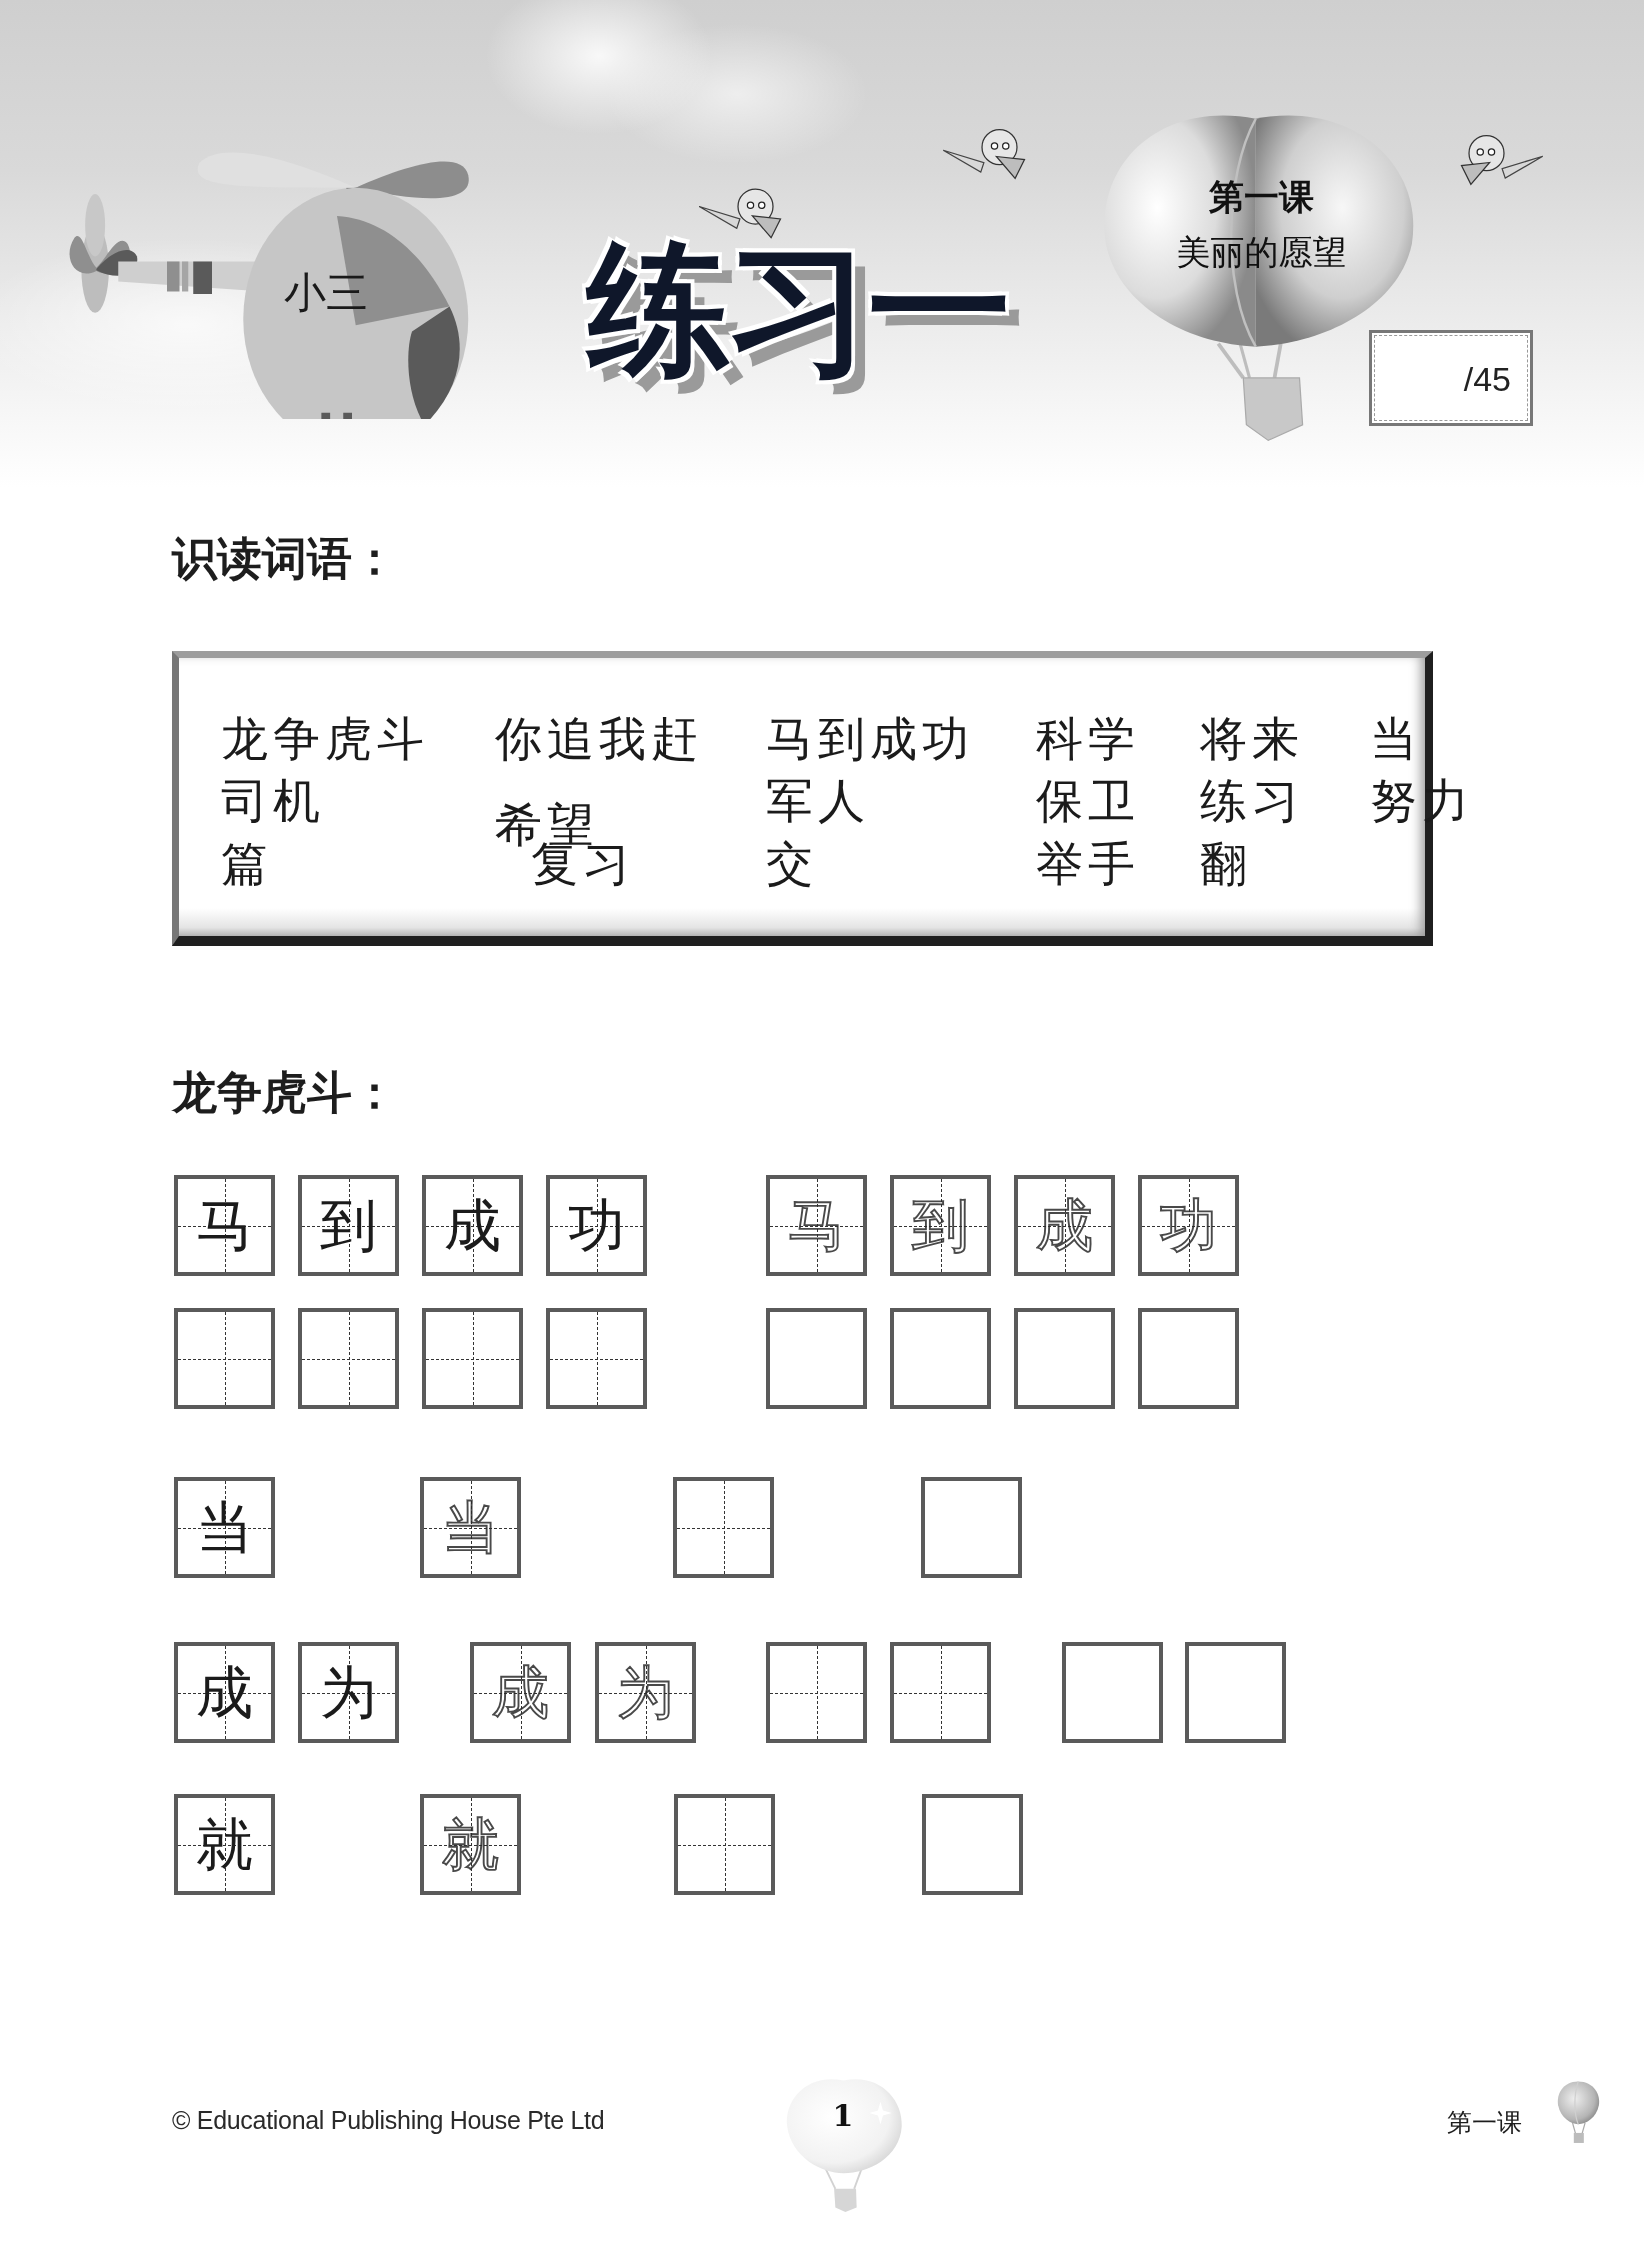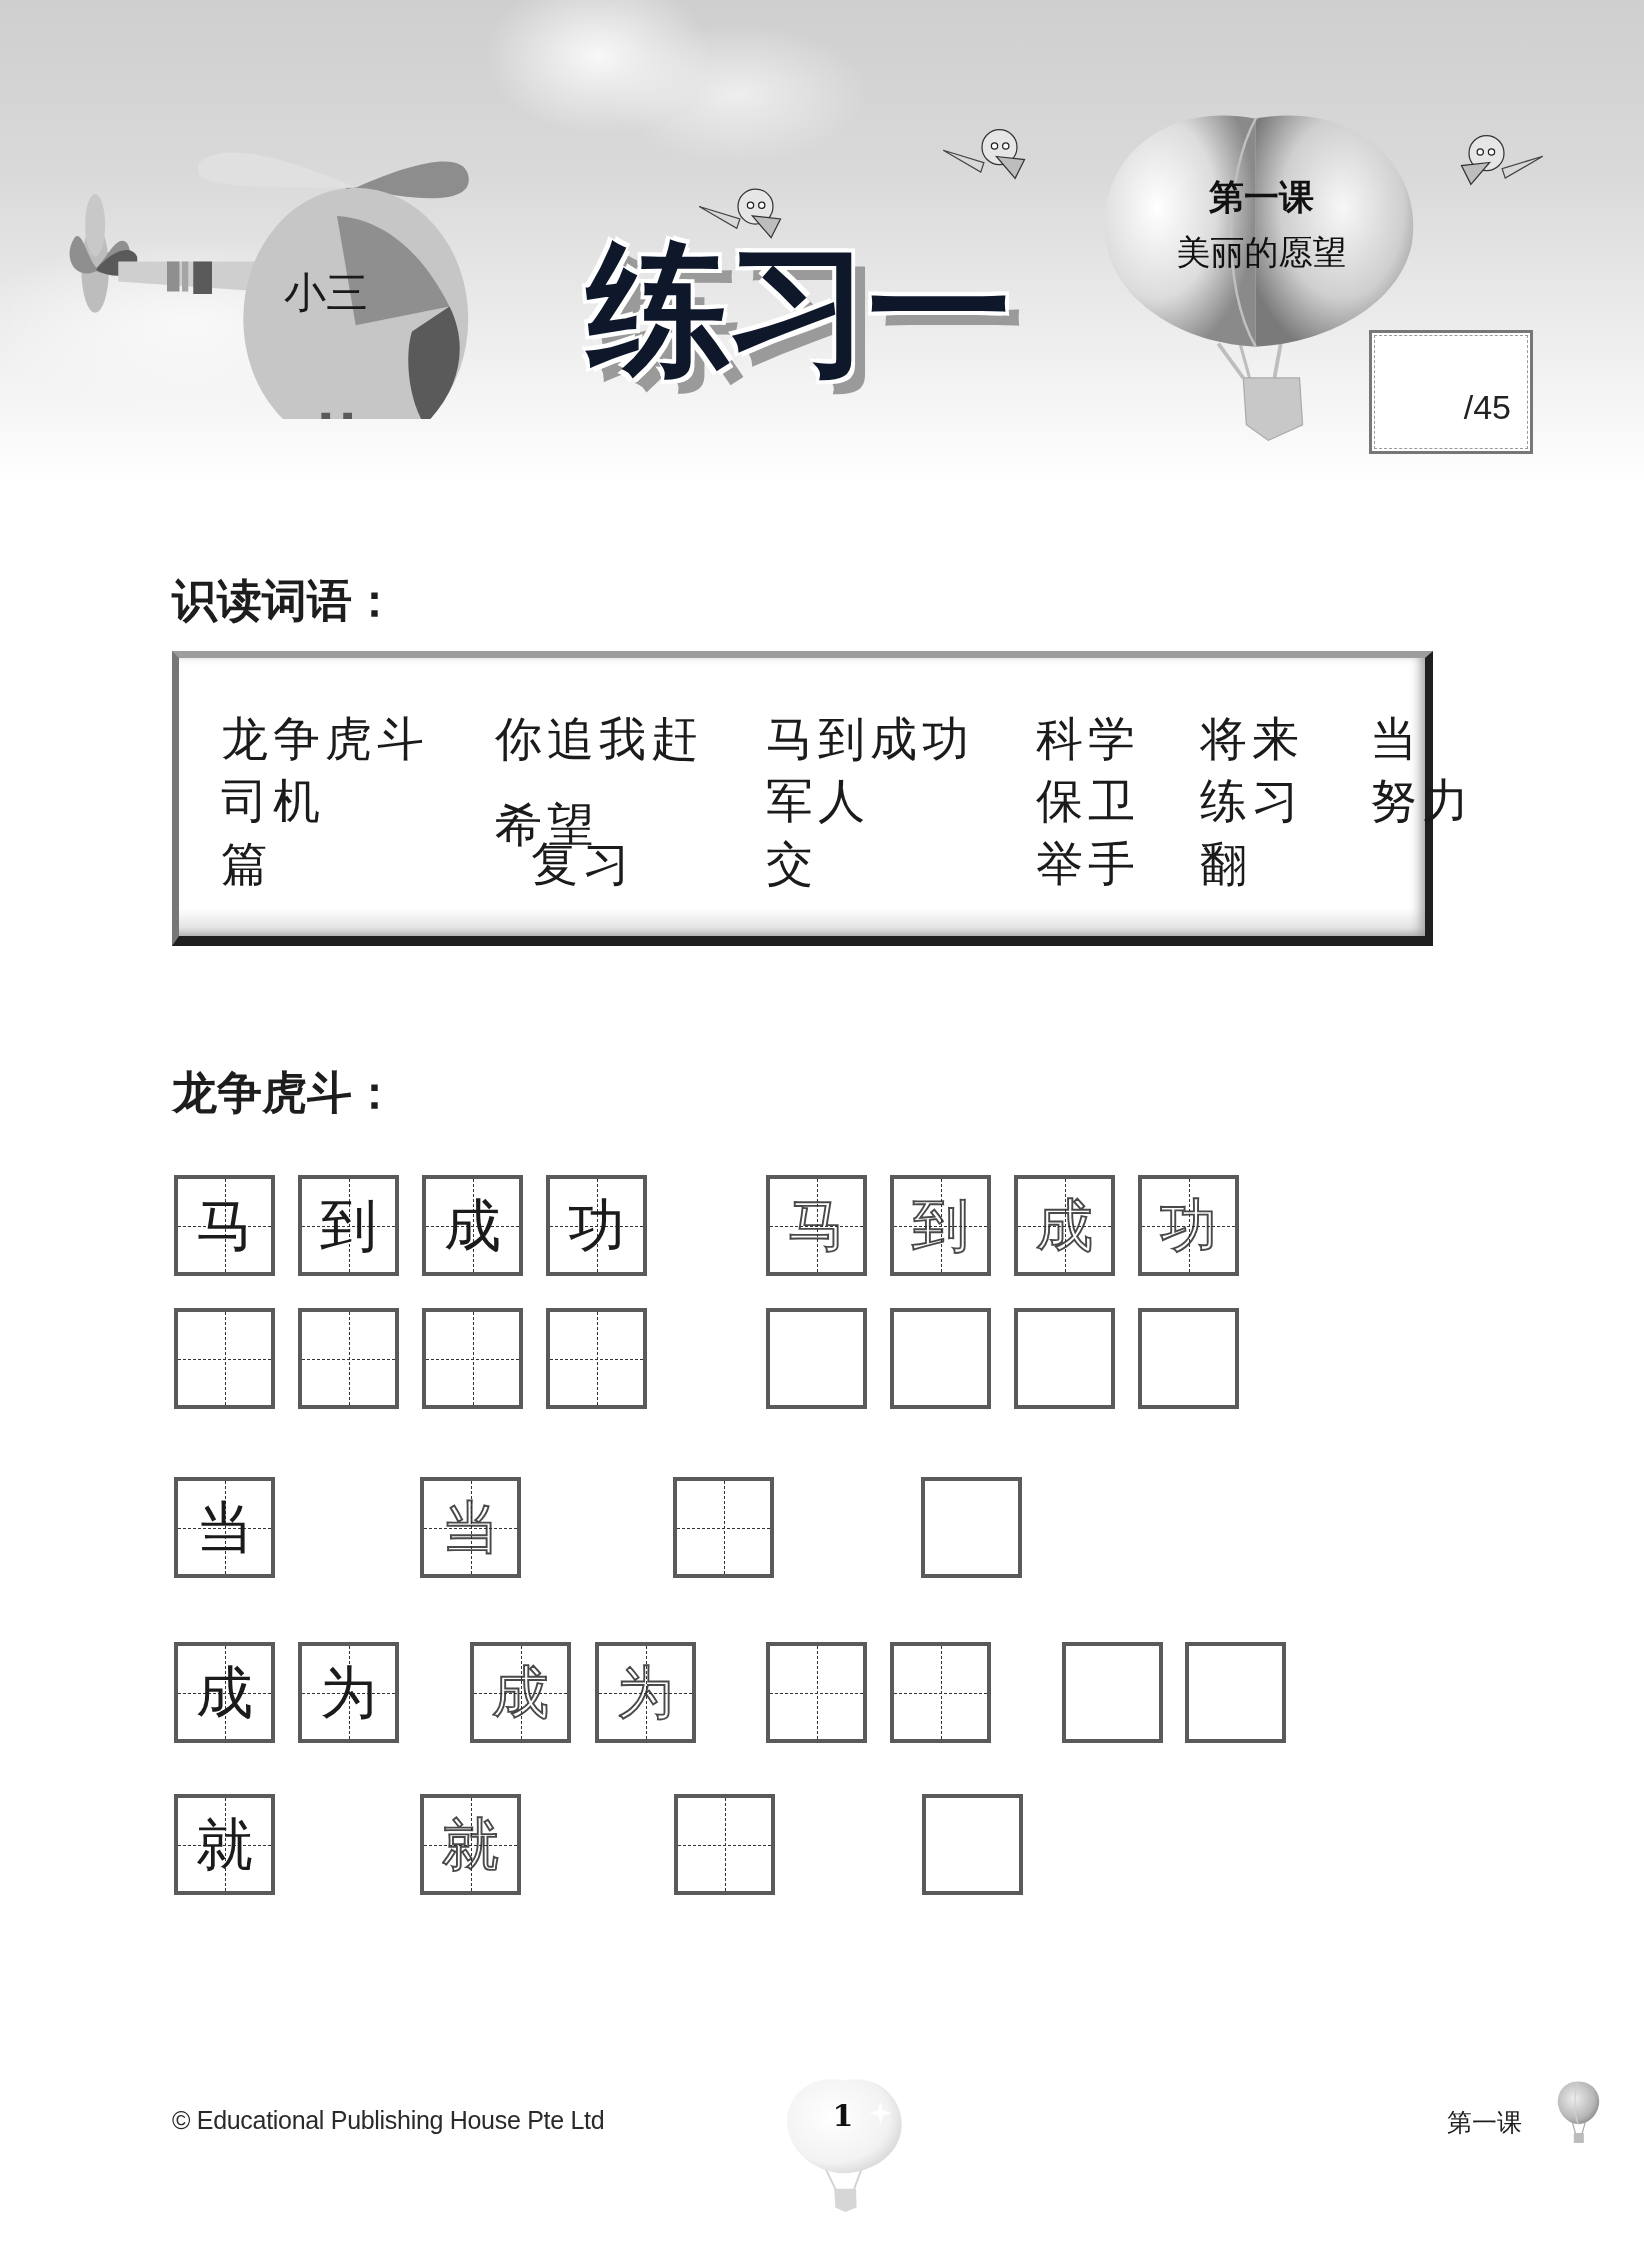--- a/index.html
+++ b/index.html
@@ -33,21 +33,21 @@
     font-family: "DejaVu Sans", sans-serif;
   }
 
   
   .balloon { left: 1087px; top: 100px; width: 350px; height: 356px; }
   .balloon-text { left: 1093px; width: 337px; text-align: center; color: #111; }
   .lesson-no { top: 174px; font-size: 35px; font-weight: bold; }
   .lesson-title { top: 230px; font-size: 34px; }
 
   .score-box {
-    left: 1369px; top: 330px; width: 164px; height: 124px;
+    left: 1369px; top: 330px; width: 164px; height: 96px;
     border: 3.7px solid #777; box-sizing: border-box; background: #ffffff;
     outline: 1.2px dashed #999; outline-offset: -6.2px;
   }
   .score-total {
     position: absolute; right: 19px; bottom: 24px; font-size: 34px;
     font-family: "Liberation Sans", sans-serif; color: #222;
   }
 
   .bird { width: 100px; height: 75px; }
 
@@ -185,21 +185,21 @@
   <path d="M270 30 C 420 0, 540 100, 520 230 C 500 330, 380 390, 270 395 Z" fill="url(#br)"></path>
   <path d="M270 30 C 220 120, 215 300, 270 395" fill="none" stroke="#c0c0c0" stroke-width="4"></path>
 </svg>
 <div class="abs balloon-text lesson-no">第一课</div>
 <div class="abs balloon-text lesson-title">美丽的愿望</div>
 
 <div class="abs score-box">
   <span class="score-total">/45</span>
 </div>
 
-<div class="abs section-heading" style="top:571px;text-align:right;">识读词语：</div>
+<div class="abs section-heading" style="top:529px;text-align:right;">识读词语：</div>
 
 <div class="abs vocab-box">
 
   <div class="vocab-row" style="top:50px;">
     <span class="vocab-word" style="left:42px;">龙争虎斗</span>
     <span class="vocab-word" style="left:316px;">你追我赶</span>
     <span class="vocab-word" style="left:587px;">马到成功</span>
     <span class="vocab-word" style="left:857px;">科学</span>
     <span class="vocab-word" style="left:1021px;">将来</span>
     <span class="vocab-word" style="left:1191px;">当</span>

